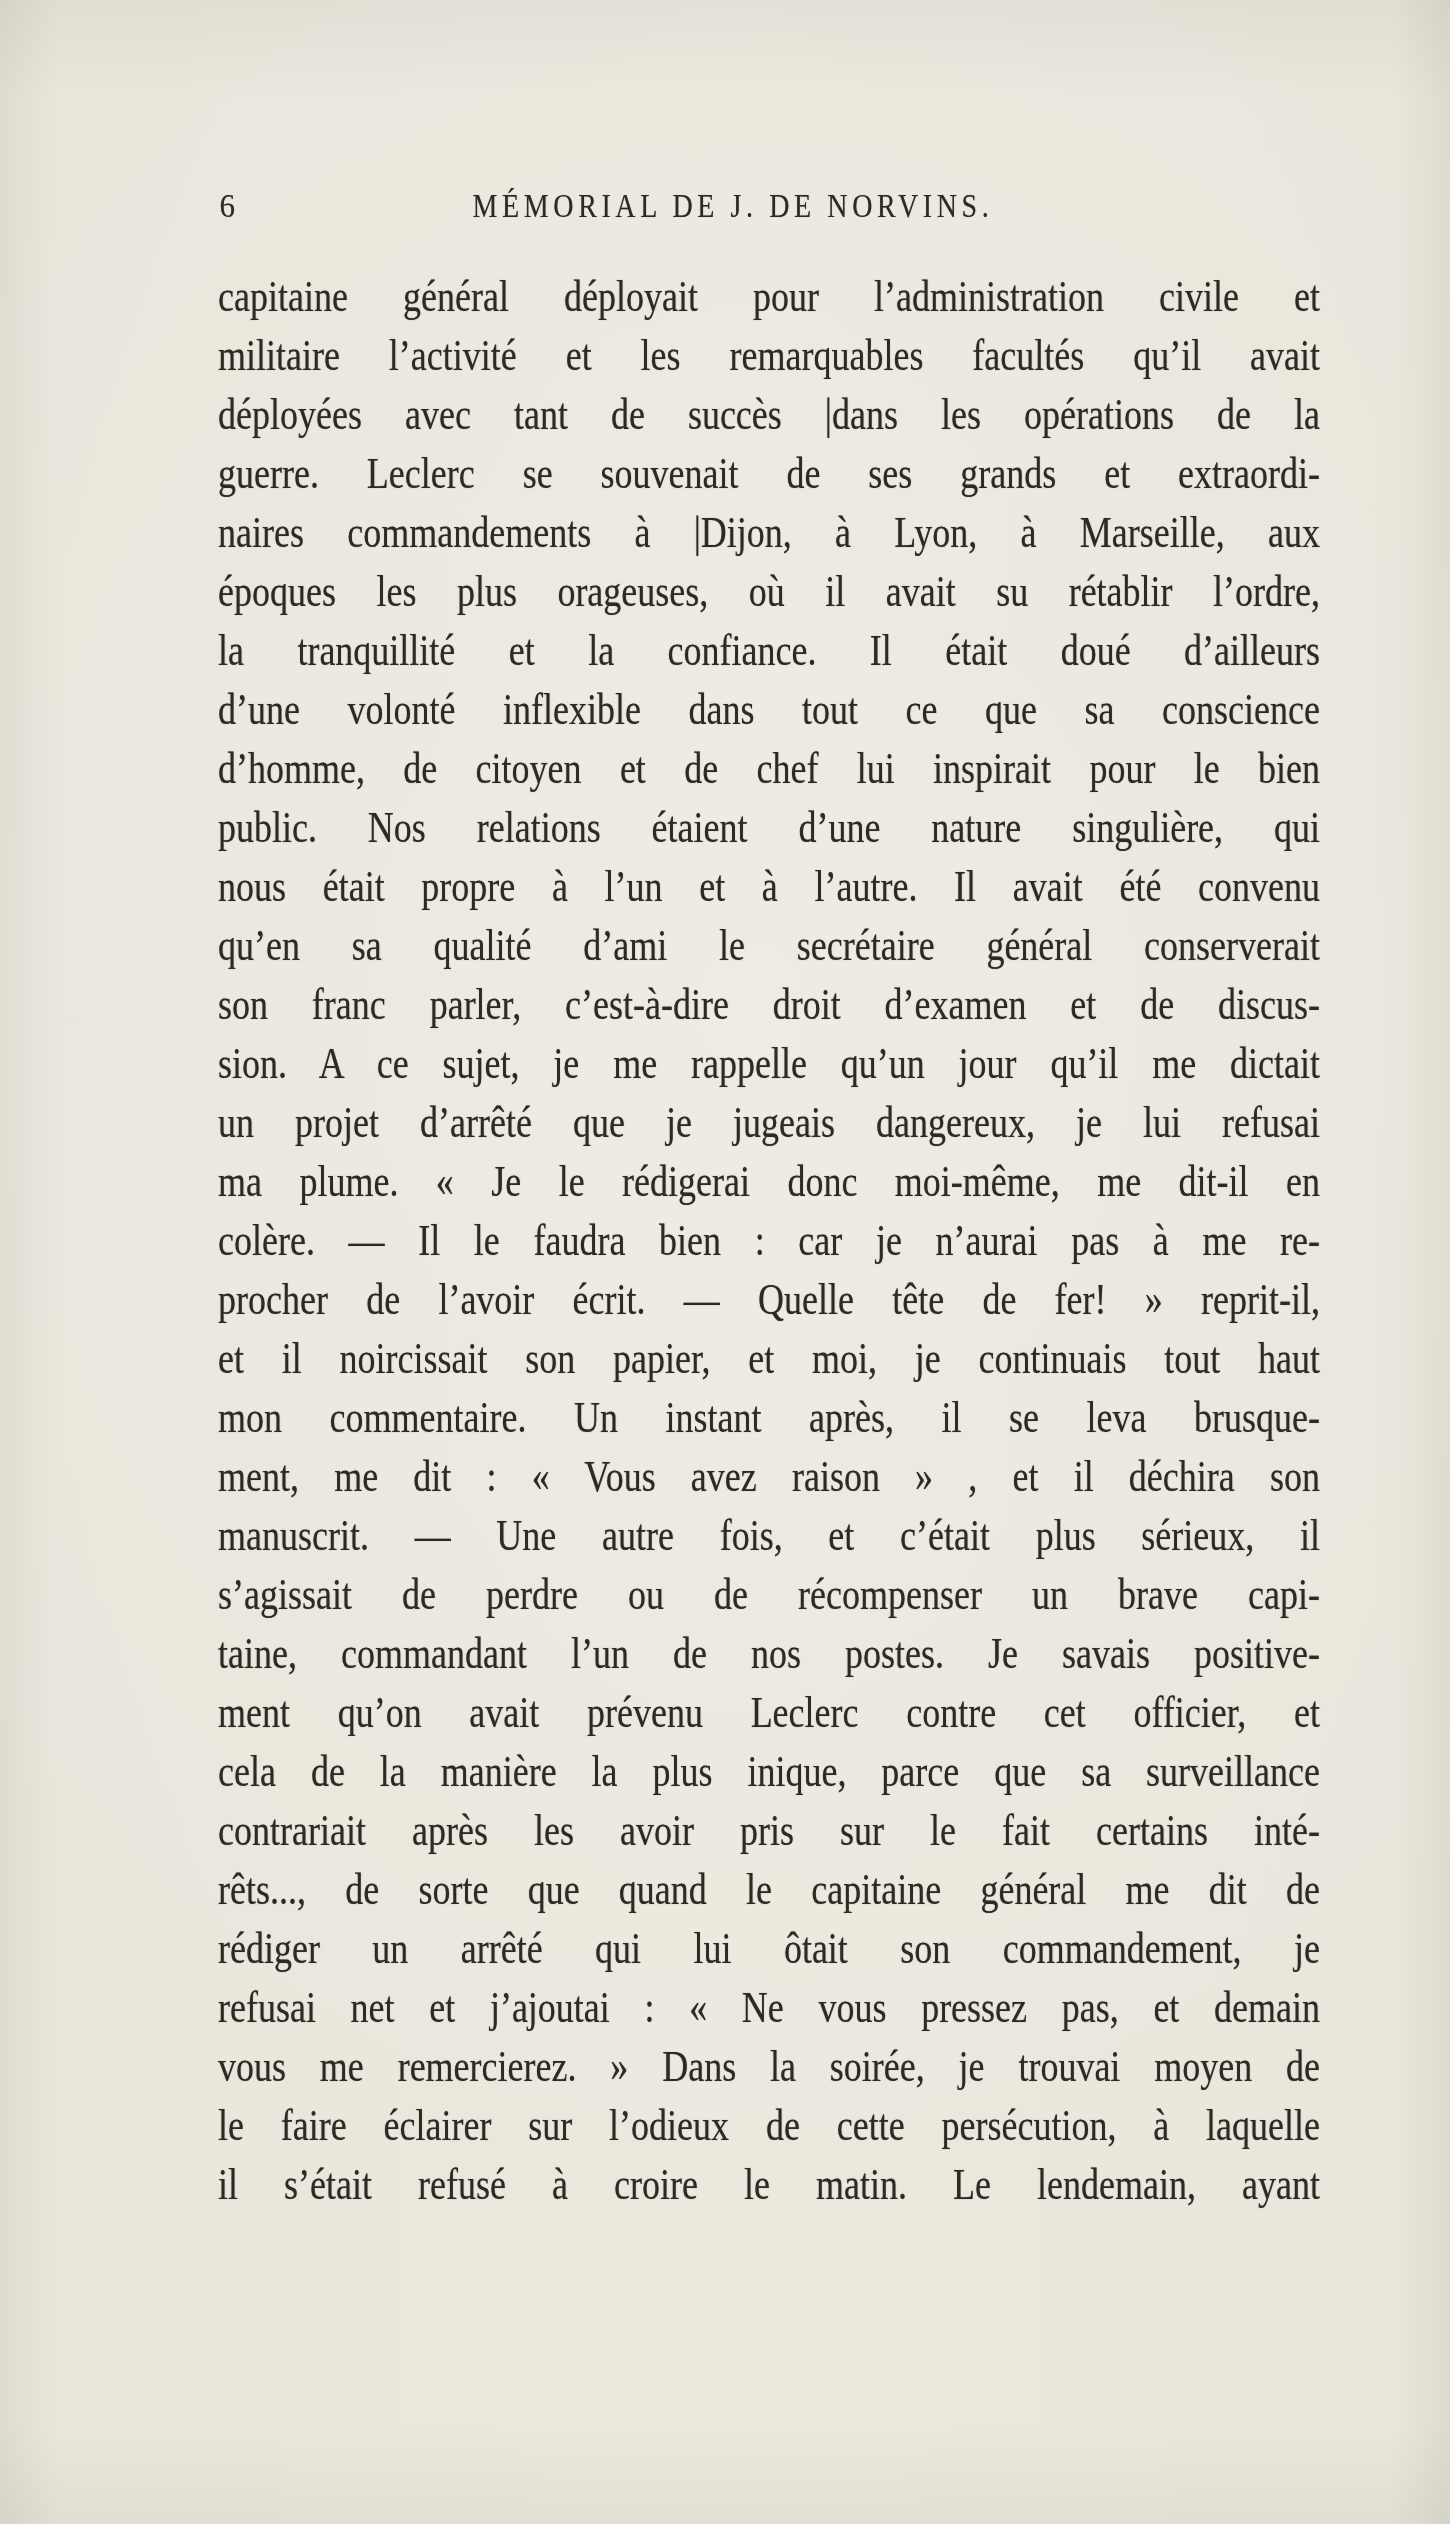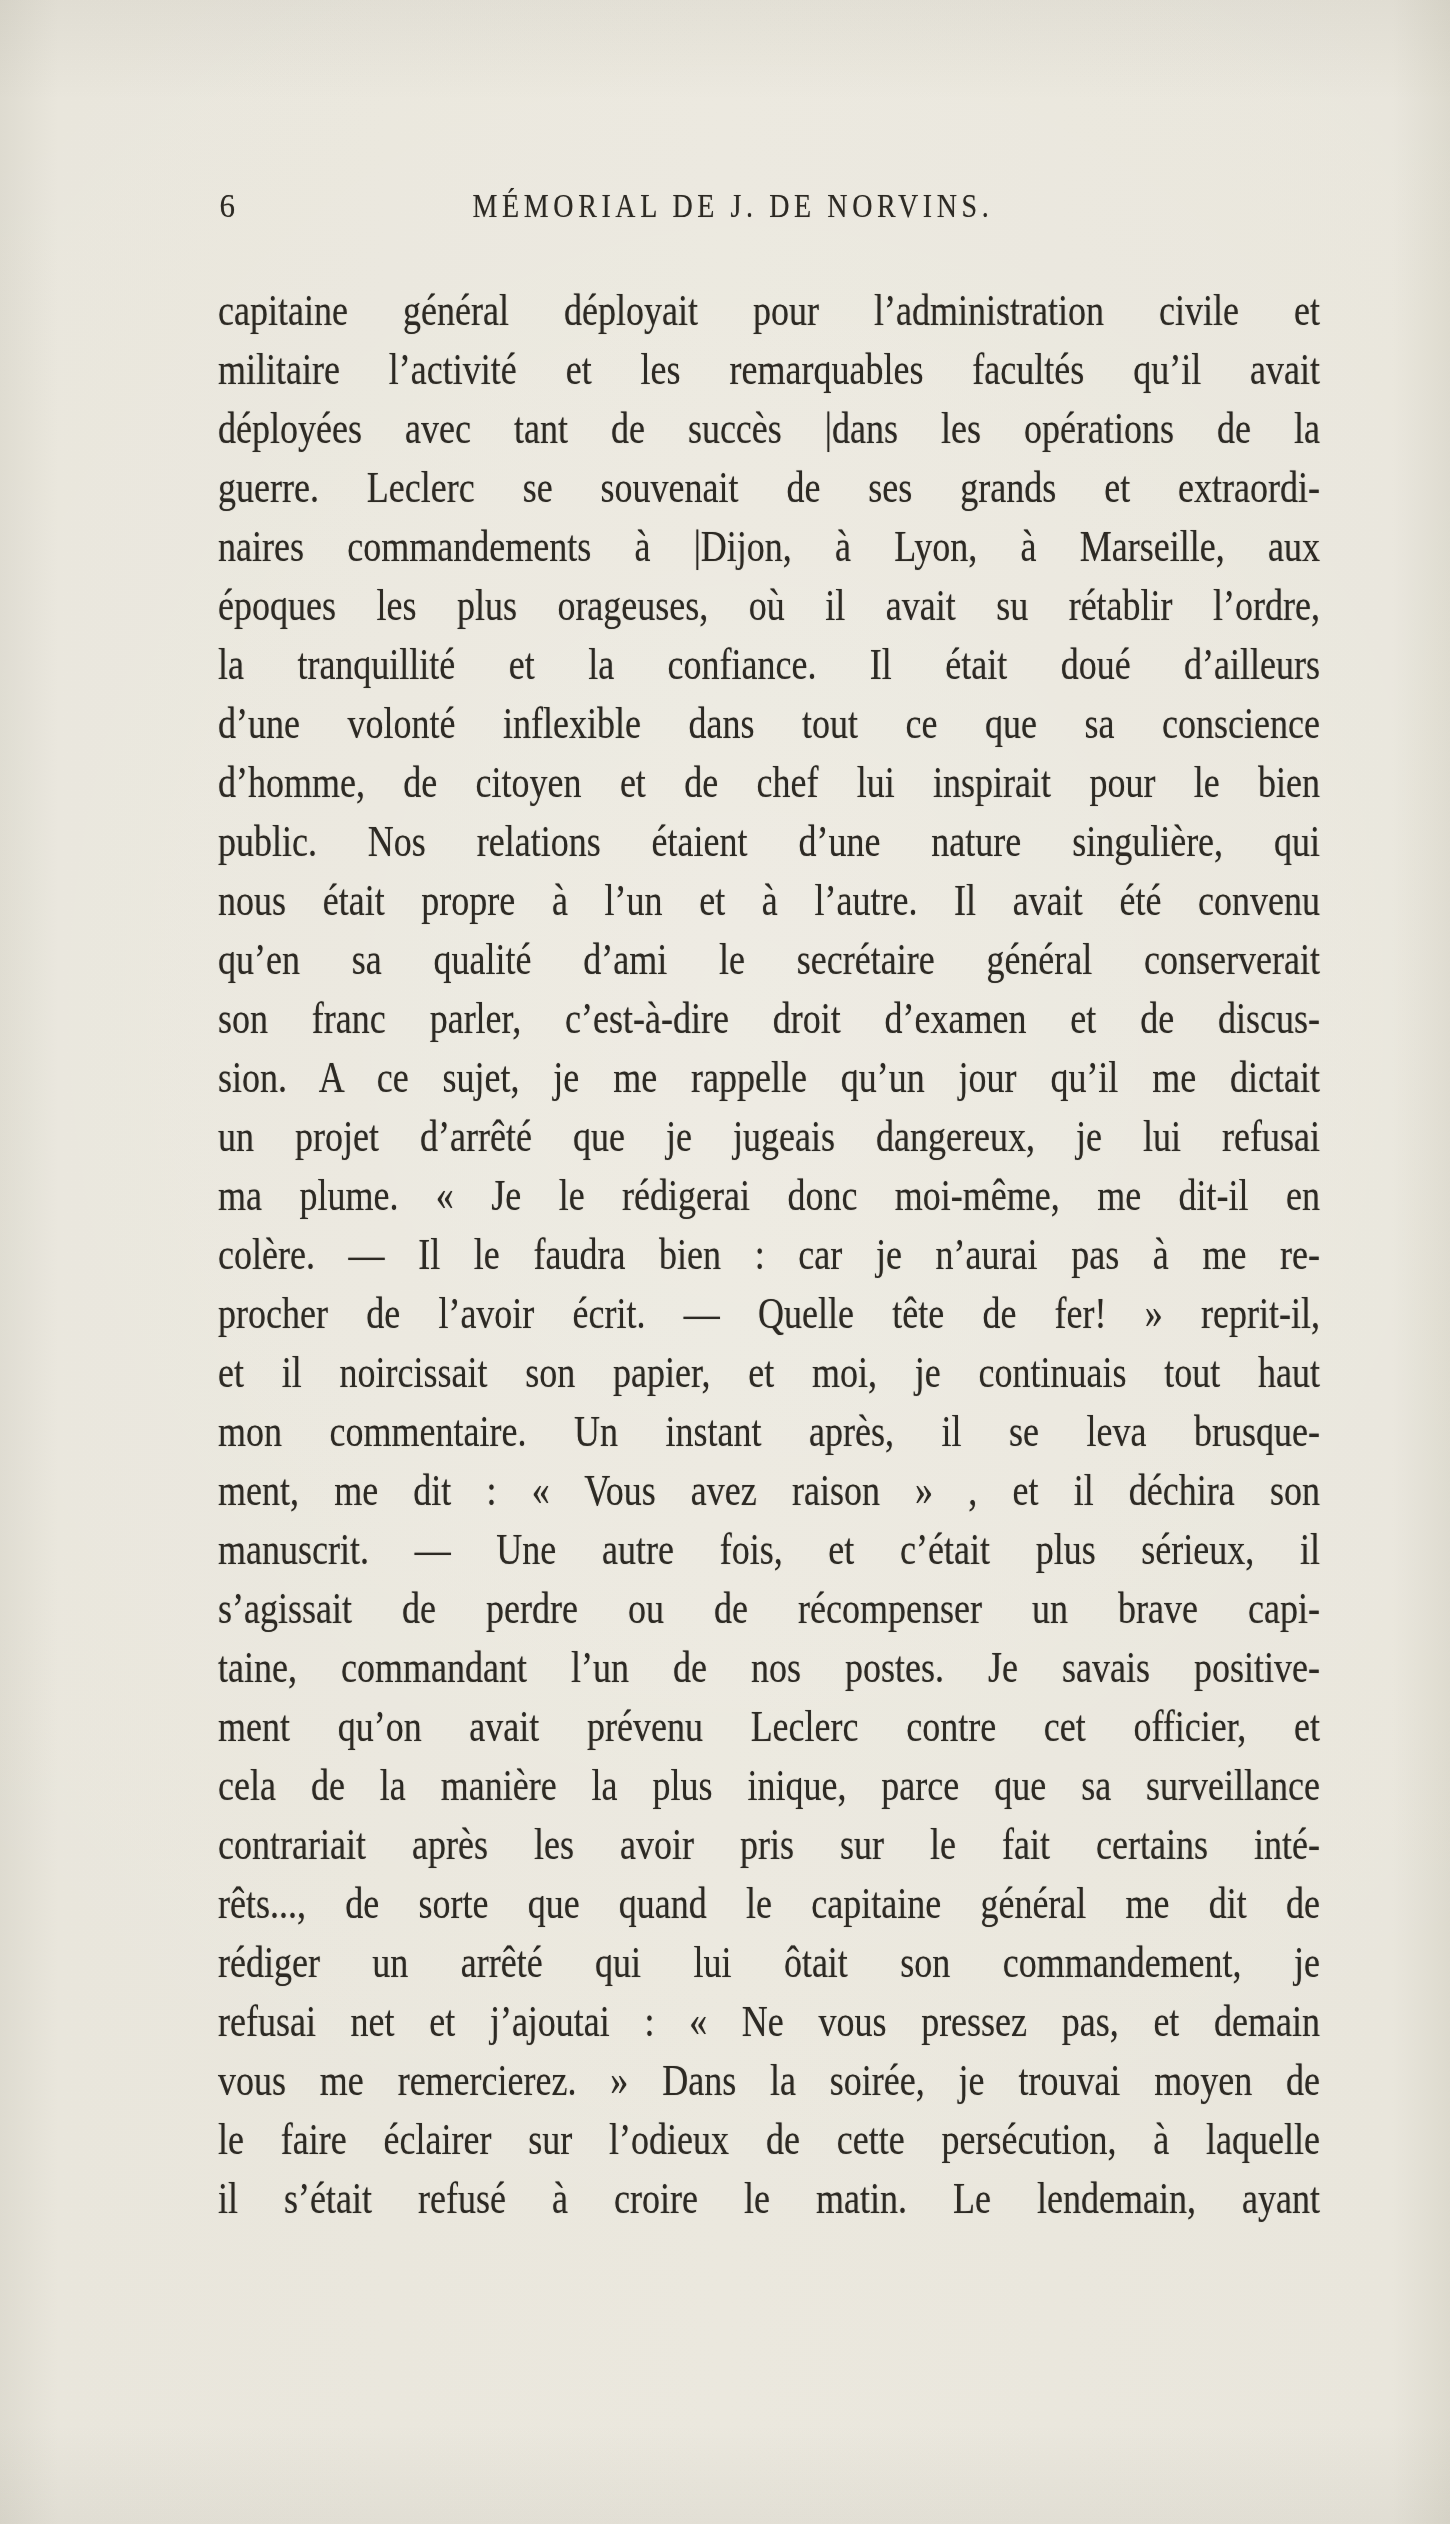--- a/index.html
+++ b/index.html
@@ -50,21 +50,21 @@
     line-height: 34px;
     letter-spacing: 4.6px;
     transform: translateX(-36px) scaleY(1.18);
     text-shadow: 0 0 0.8px rgba(45,42,36,.45);
     white-space: nowrap;
   }
 
   .bodytext {
     position: absolute;
     left: 218px;
-    top: 281px;
+    top: 267px;
     width: 1102px;
   }
   .tl {
     height: 59px;
     line-height: 59px;
     font-size: 36px;
     white-space: nowrap;
     text-align: justify;
     text-align-last: justify;
     transform: scaleY(1.26);

